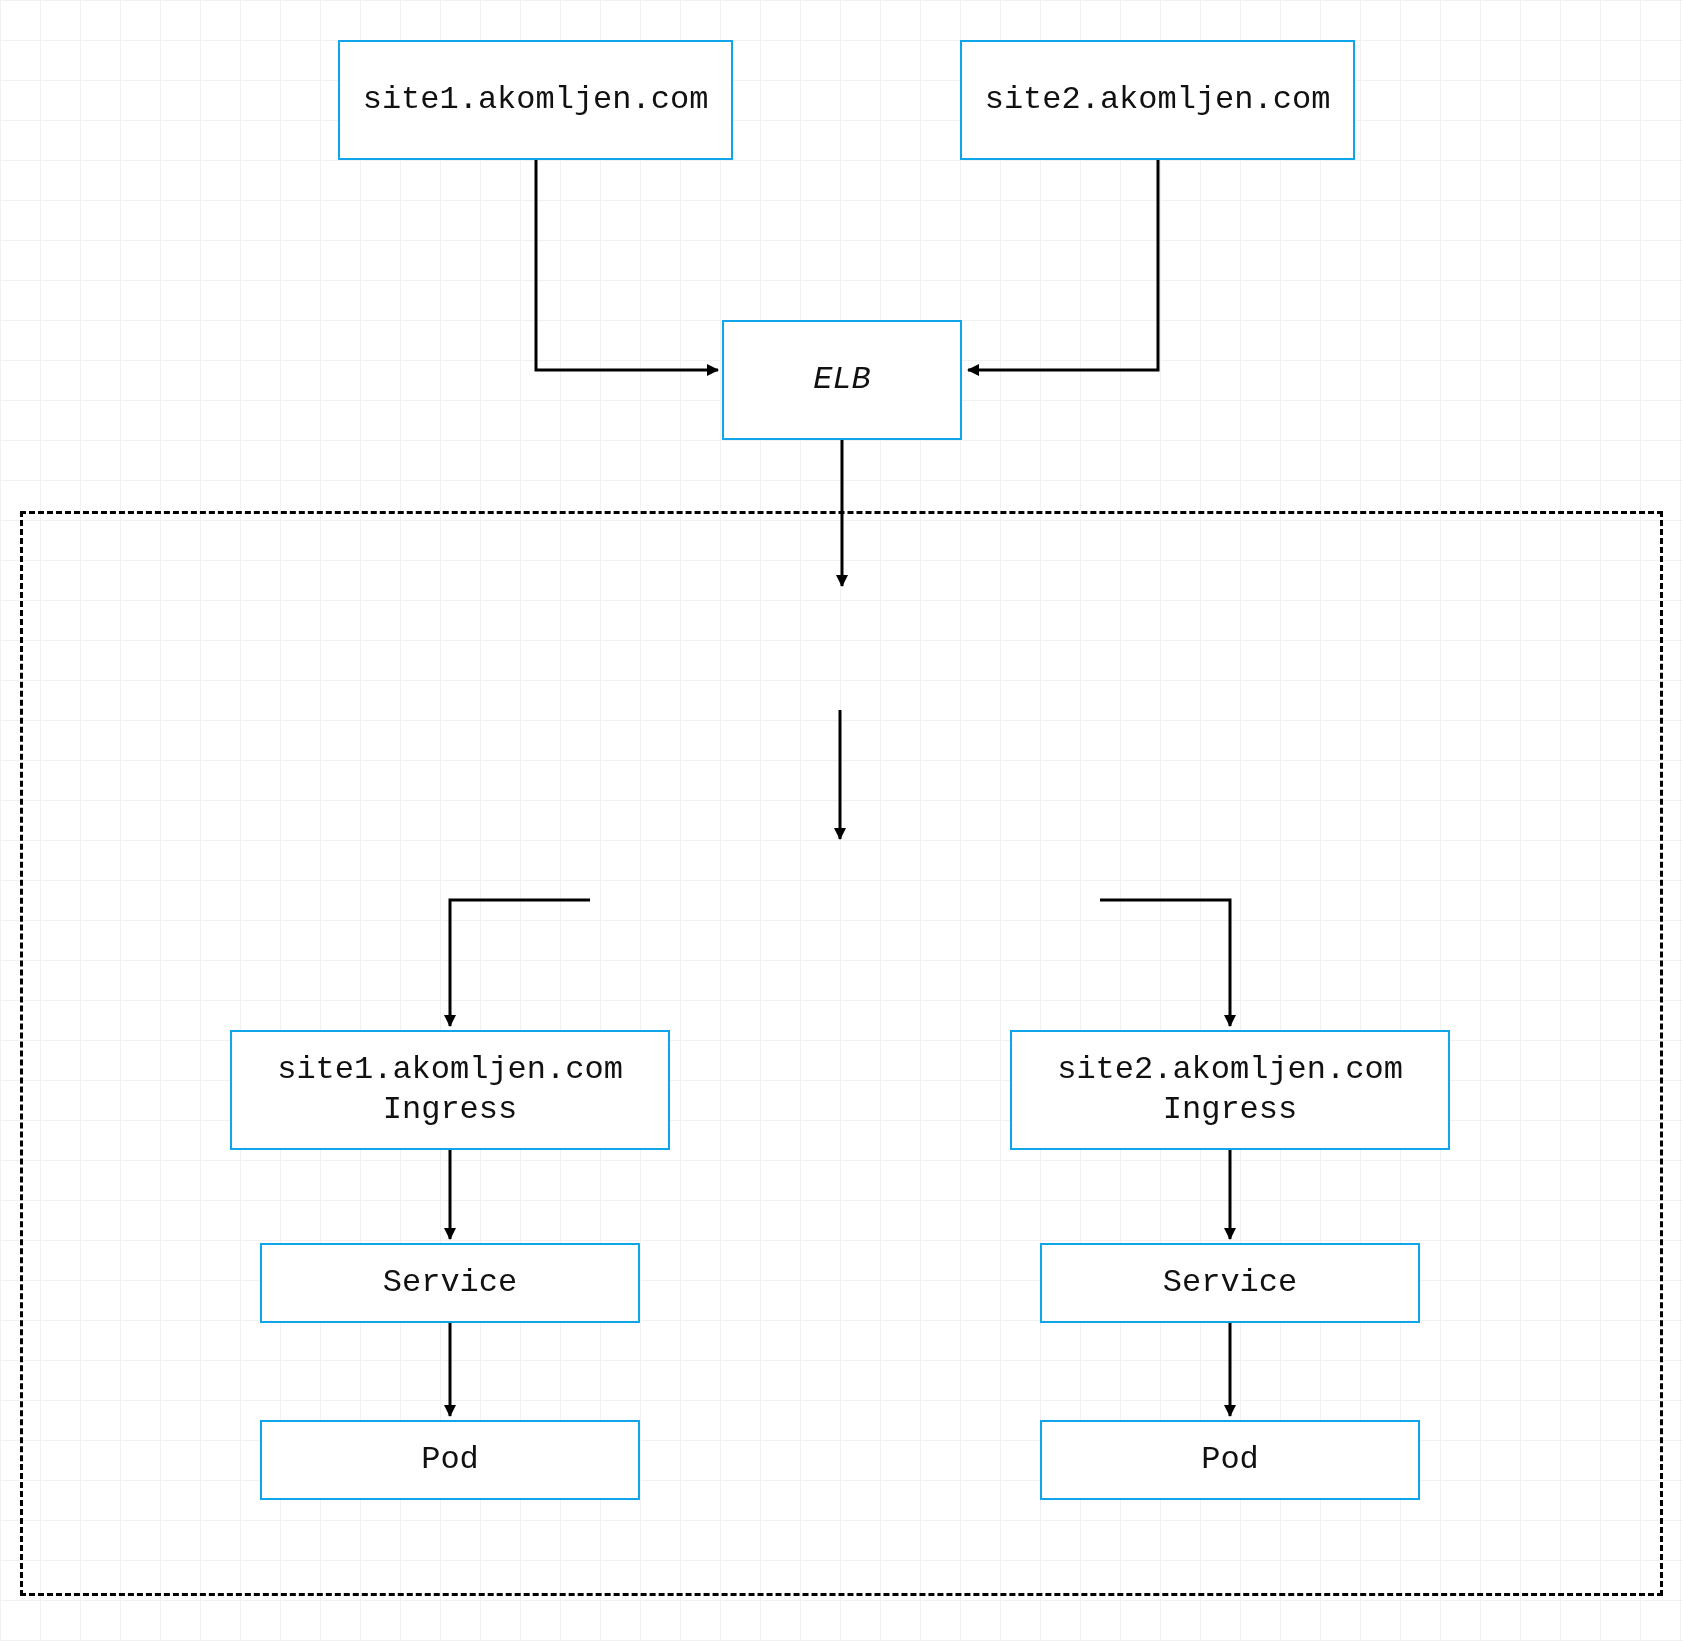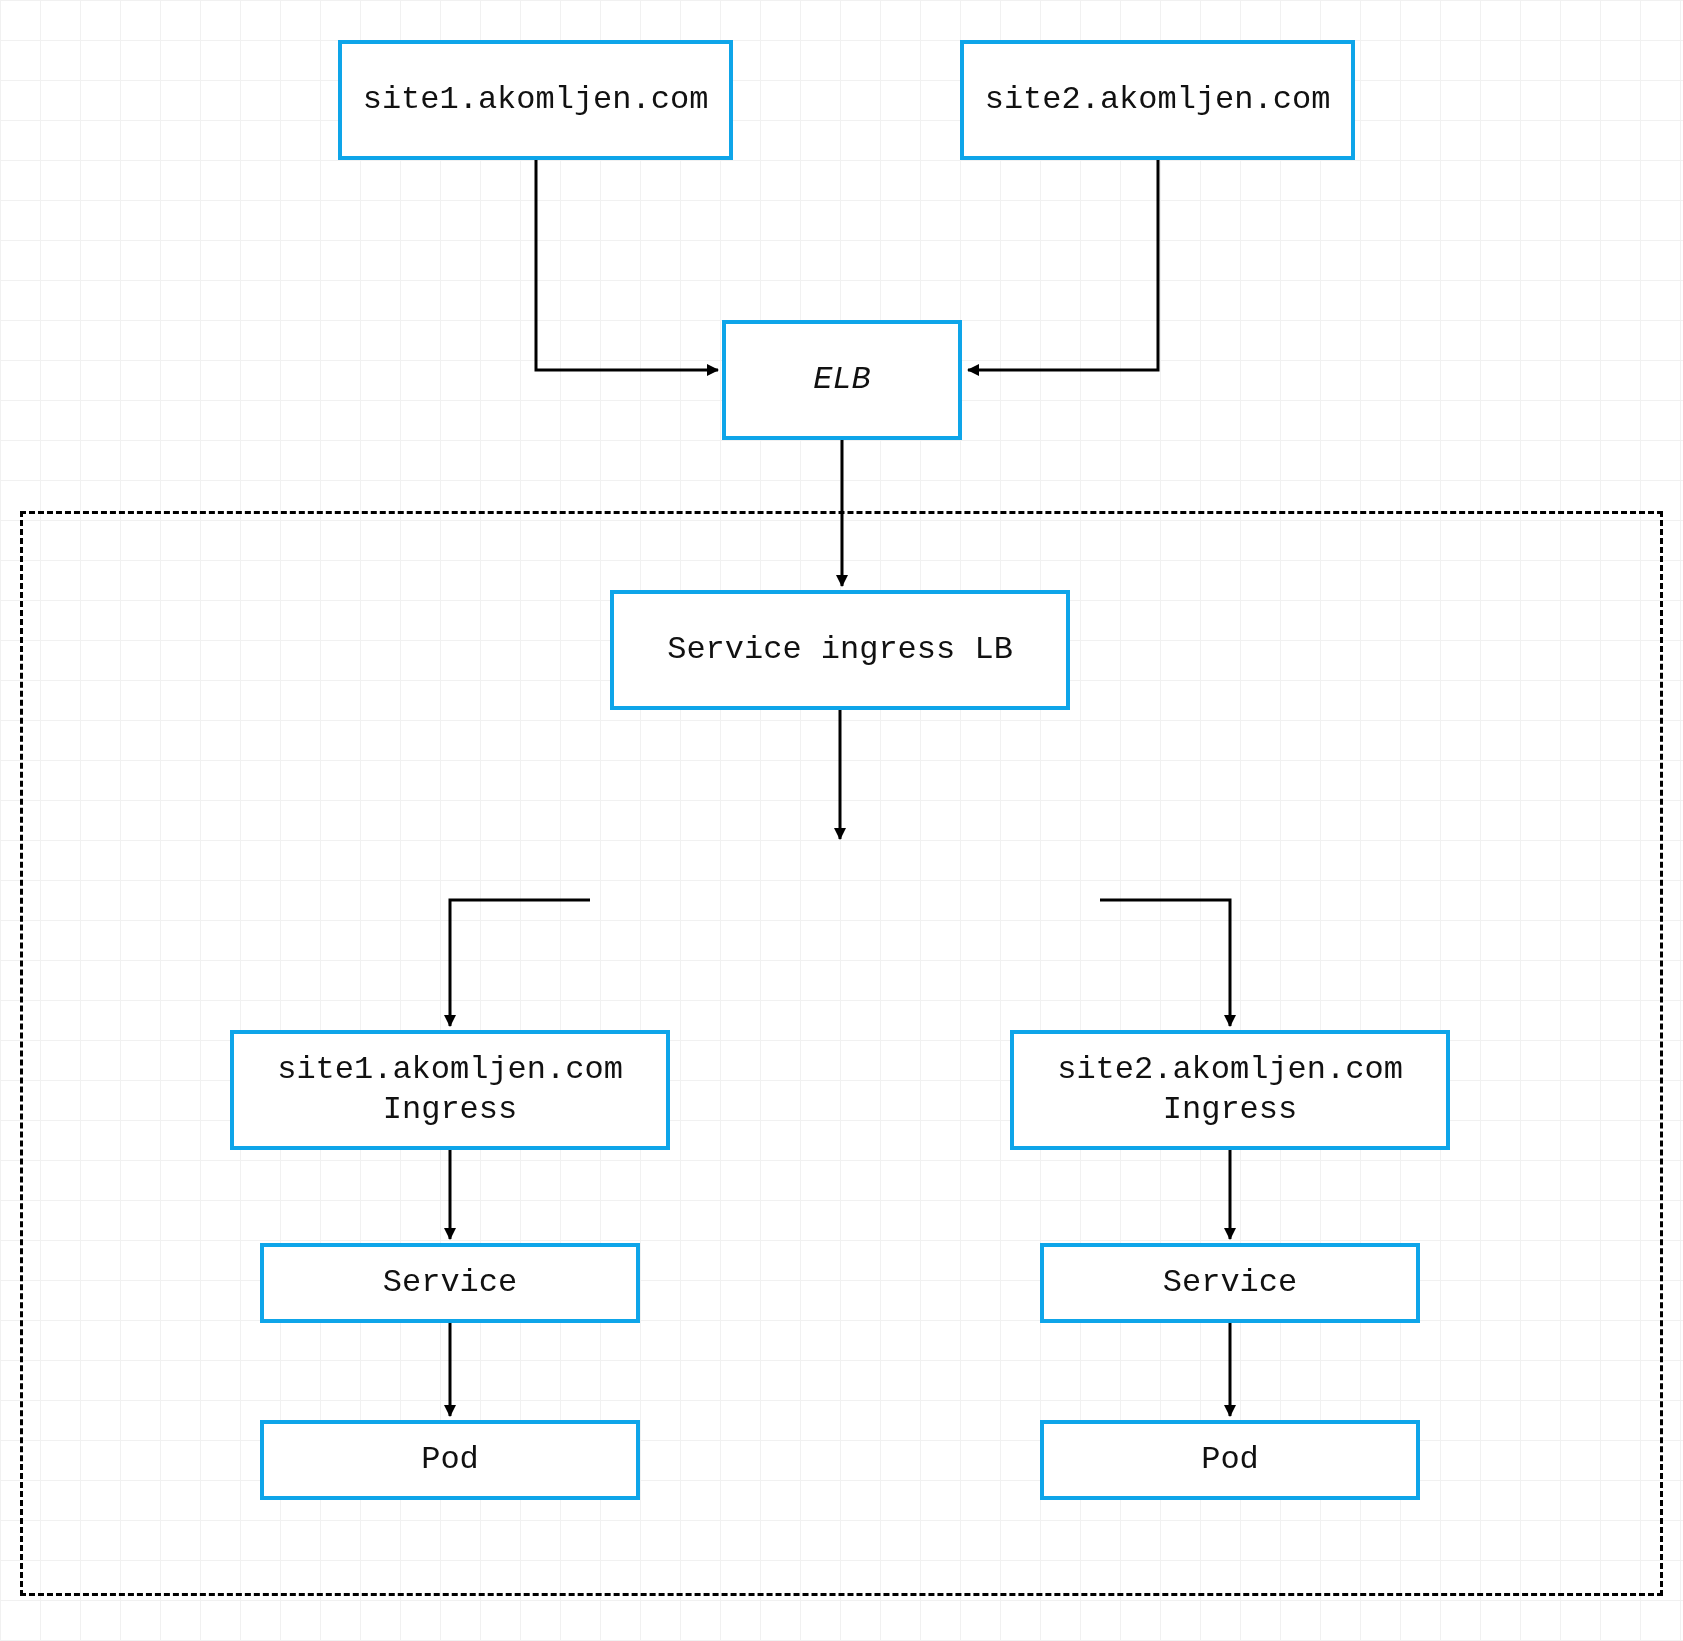--- a/index.html
+++ b/index.html
@@ -19,21 +19,21 @@
   .grid {
     position: absolute;
     inset: 0;
     background-image:
       linear-gradient(to right, #f1f1f1 1px, transparent 1px),
       linear-gradient(to bottom, #f1f1f1 1px, transparent 1px);
     background-size: 40px 40px;
   }
   .node {
     position: absolute;
-    border: 4px solid #0ea5e9;
+    border: 2px solid #0ea5e9;
     background: #ffffff;
     display: flex;
     align-items: center;
     justify-content: center;
     text-align: center;
     font-size: 32px;
     font-weight: 500;
     color: #111;
     box-sizing: border-box;
     padding: 8px 20px;
@@ -66,23 +66,20 @@
   </div>
 
   <div class="node" style="left:960px; top:40px; width:395px; height:120px;">
     <span>site2.akomljen.com</span>
   </div>
 
   <div class="node" style="left:722px; top:320px; width:240px; height:120px;font-style:italic;">
     <span>ELB</span>
   </div>
 
-  <div class="node" style="left:610px; top:590px; width:460px; height:120px;">
-    <span>Service ingress LB</span>
-  </div>
 
 
   <div class="node" style="left:230px; top:1030px; width:440px; height:120px;">
     <span>site1.akomljen.com
 Ingress</span>
   </div>
 
   <div class="node" style="left:1010px; top:1030px; width:440px; height:120px;">
     <span>site2.akomljen.com
 Ingress</span>

